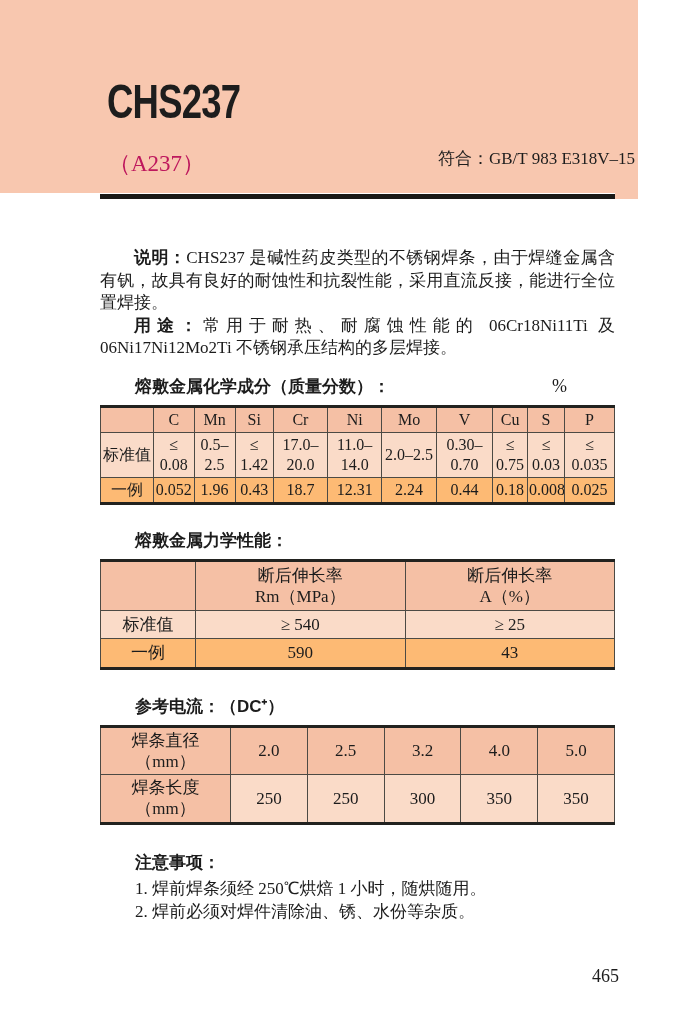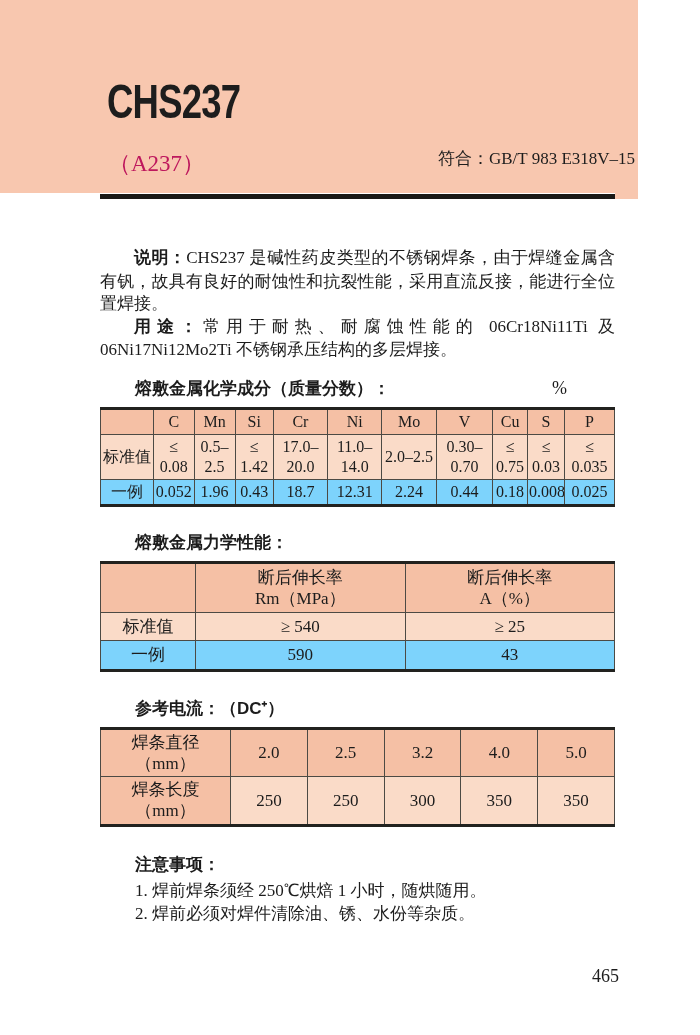--- a/index.html
+++ b/index.html
@@ -19,40 +19,40 @@
     transform:scaleX(0.76); transform-origin:left top; letter-spacing:-1px;
     white-space:nowrap;
   }
   .brand-sub { position:absolute; left:108px; top:148px; font-size:23px; color:#be185d; }
   .standard-ref { position:absolute; left:438px; top:147px; font-size:17px; color:#1d1d1d; }
   .black-bar { position:absolute; left:100px; top:194px; width:515px; height:5px; background:#191917; }
 
   
   .content { position:absolute; left:100px; top:247px; width:515px; }
   .desc p { margin:0; font-size:17px; line-height:22.5px; text-indent:2em; text-align:justify; }
-  .lead { font-family:Liberation Mono, monospace; font-weight:700; }
+  .lead { font-family:Liberation Serif, serif; font-weight:700; }
 
   .section-head {
     display:flex; align-items:baseline;
     margin:15px 0 7px 35px; font-family:"Liberation Sans", sans-serif;
     font-weight:700; font-size:17px;
   }
   .section-head.mt-lg { margin-top:24px; }
   .section-head .unit {
     margin-left:auto; margin-right:48px;
     font-family:"Liberation Serif", serif; font-weight:400; font-size:18px;
   }
 
   table { width:515px; border-collapse:collapse; table-layout:fixed;
           border-top:3px solid #22221f; border-bottom:3px solid #22221f; }
   td { border:1.5px solid #4c4a44; text-align:center; font-size:16px;
        padding:2px 1px; line-height:1.25; overflow:hidden; }
   .r-head td { background:#f5c0a5; }
   .r-std  td { background:#fadbc8; }
-  .r-ex   td { background:#7dd3fc; }
+  .r-ex   td { background:#fdba74; }
   .t-mech td { font-size:17px; padding:3px 2px; }
   .t-cur  td { font-size:17px; height:24px; }
   .t-cur .c-label { background:#f5c0a5; }
   .t-cur .row2 td.c-val { background:#fadbc8; }
   .t-cur .row3 td.c-val { background:#fdebdf; }
   .hdr2 { display:block; }
 
   .notes-title { margin:26px 0 3px 35px; font-family:"Liberation Sans", sans-serif;
                  font-weight:700; font-size:17px; }
   .notes-item { margin:0 0 0 35px; font-size:17px; line-height:23px; }

